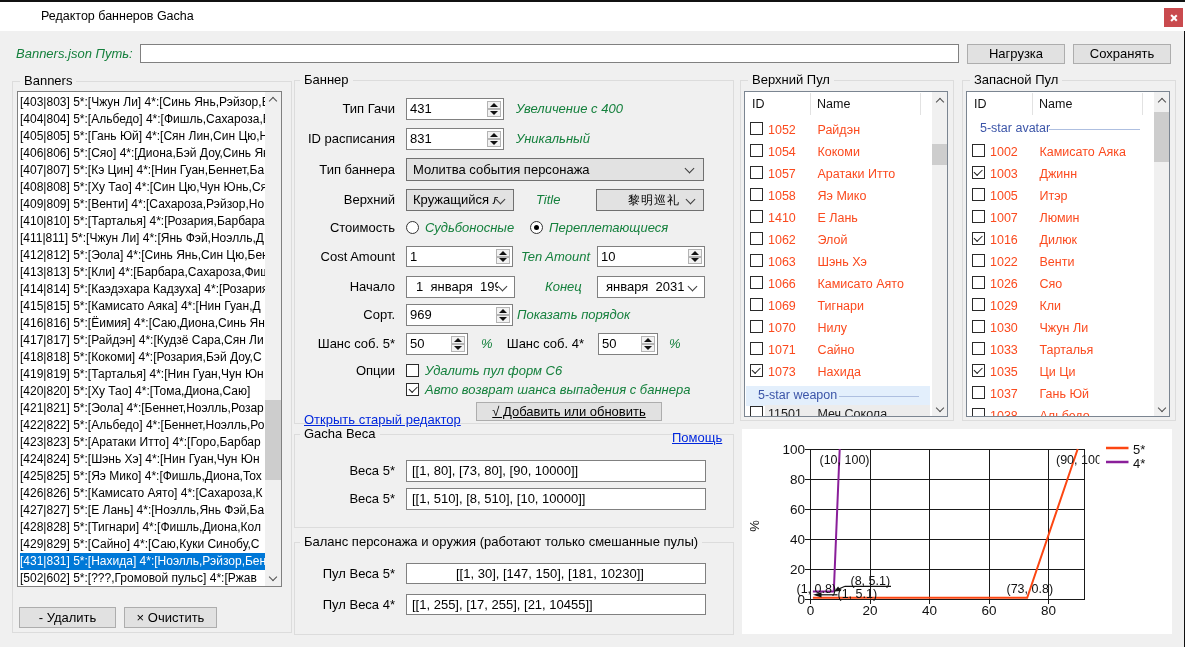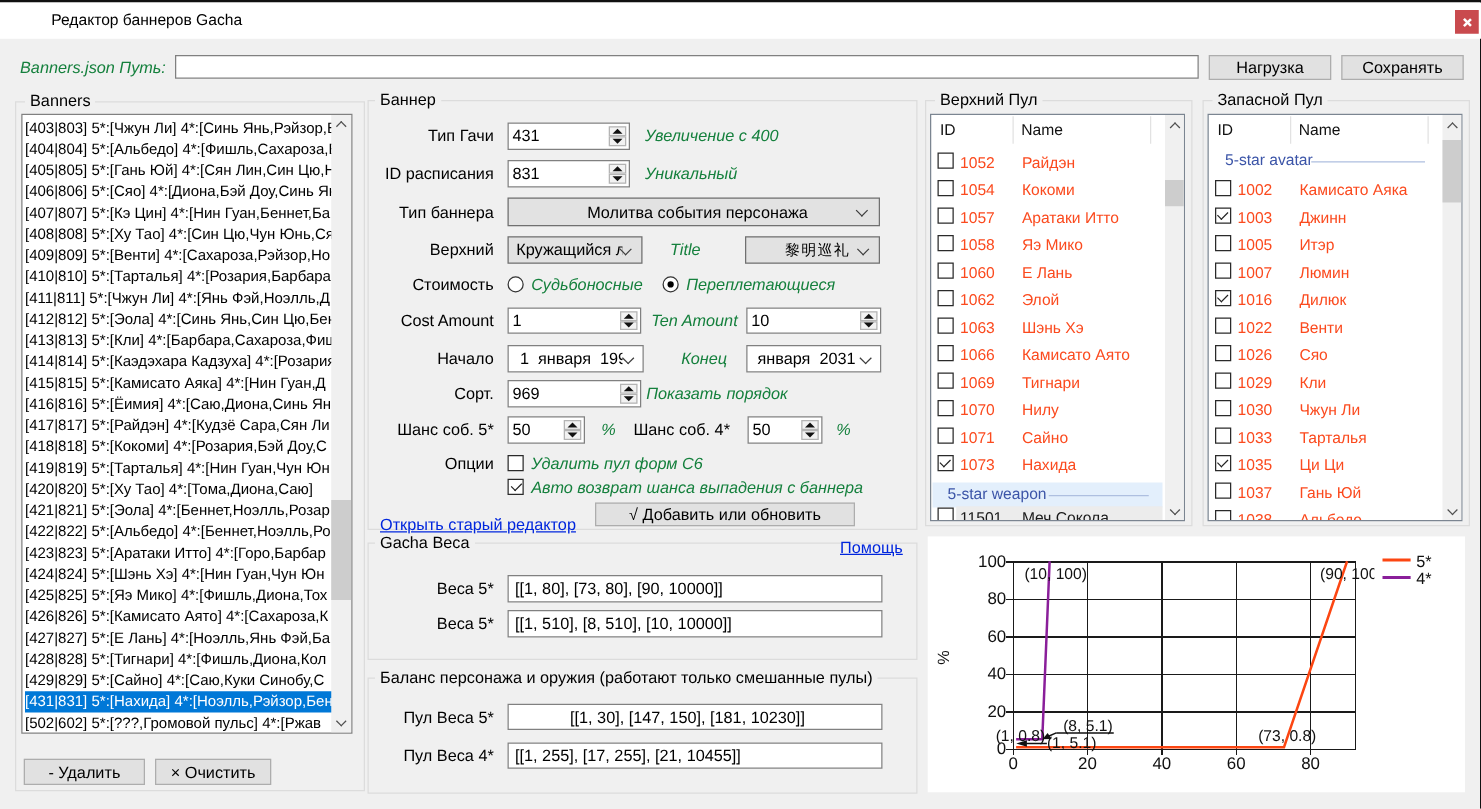--- a/index.html
+++ b/index.html
@@ -95,21 +95,21 @@
     </div></div>
 <div class="lbl" style="left:516px;top:98px;line-height:22px;">Увеличение с 400</div>
 <div class="rlbl" style="left:195px;top:128px;width:200px;line-height:22px;">ID расписания</div>
 <div class="spin" style="left:406px;top:128px;width:98px;height:22px;line-height:20px;"><span style="padding-left:3px;">831</span><div class="sb" style="top:2px;height:8.0px;">
       <div class="tri-u"></div>
     </div><div class="sb" style="bottom:2px;height:8.0px;">
       <div class="tri-d"></div>
     </div></div>
 <div class="lbl" style="left:516px;top:128px;line-height:22px;">Уникальный</div>
 <div class="rlbl" style="left:195px;top:158px;width:200px;line-height:23px;">Тип баннера</div>
-<div class="combo" style="left:406px;top:158px;width:298px;height:23px;line-height:21px;text-align:center;"><span style="padding-left:6px;">Молитва события персонажа</span><div class="chev" style="right:10px;top:6px;"></div></div>
+<div class="combo" style="left:406px;top:158px;width:298px;height:23px;line-height:21px;"><span style="padding-left:6px;">Молитва события персонажа</span><div class="chev" style="right:10px;top:6px;"></div></div>
 <div class="rlbl" style="left:195px;top:189px;width:200px;line-height:22px;">Верхний</div>
 <div class="combo" style="left:406px;top:189px;width:108px;height:22px;">
     <div style="position:absolute;left:0;top:0;bottom:0;right:15px;overflow:hidden;padding-left:6px;line-height:20px;white-space:nowrap;">Кружащийся ле</div>
     <div class="chev" style="right:9px;top:6px;"></div>
   </div>
 <div class="lbl" style="left:536px;top:189px;line-height:22px;">Title</div>
 <div class="combo" style="left:596px;top:189px;width:108px;height:22px;line-height:20px;text-align:center;"><span style="padding-left:8px;letter-spacing:1px;font-size:12px;">黎明巡礼</span><div class="chev" style="right:9px;top:6px;"></div></div>
 <div class="rlbl" style="left:195px;top:220px;width:200px;line-height:15px;">Стоимость</div>
 <div class="rad" style="left:406px;top:221px;"></div>
 <div class="lbl" style="left:425px;top:220px;line-height:15px;">Судьбоносные</div>
@@ -161,21 +161,21 @@
     </div></div>
 <div class="lbl" style="left:669px;top:333px;line-height:22px;">%</div>
 <div class="rlbl" style="left:195px;top:363px;width:200px;line-height:15px;">Опции</div>
 <div class="cb" style="left:406px;top:364px;"></div>
 <div class="lbl" style="left:425px;top:363px;line-height:15px;">Удалить пул форм С6</div>
 <div class="cb" style="left:406px;top:383px;">
     <div class="ck"></div>
   </div>
 <div class="lbl" style="left:425px;top:382px;line-height:15px;">Авто возврат шанса выпадения с баннера</div>
 <div class="link" style="left:304px;top:412px;">Открыть старый редактор</div>
-<div class="btn" style="left:476px;top:401.5px;width:208px;height:19.5px;line-height:18px;">√ Добавить или обновить</div>
+<div class="btn" style="left:476px;top:401.5px;width:186px;height:19.5px;line-height:18px;text-decoration:underline;">√ Добавить или обновить</div>
 <div class="grp" style="left:294px;top:434px;width:440px;height:94px;"></div>
 <div class="glab" style="left:300px;top:427px;">Gacha Веса</div>
 <div class="link" style="left:672px;top:430px;">Помощь</div>
 <div class="rlbl" style="left:195px;top:460px;width:200px;line-height:22px;">Веса 5*</div>
 <div class="tb" style="left:406px;top:460px;width:300px;height:22px;line-height:20px;"><span style="padding-left:5px;">[[1, 80], [73, 80], [90, 10000]]</span></div>
 <div class="rlbl" style="left:195px;top:488px;width:200px;line-height:22px;">Веса 5*</div>
 <div class="tb" style="left:406px;top:488px;width:300px;height:22px;line-height:20px;"><span style="padding-left:5px;">[[1, 510], [8, 510], [10, 10000]]</span></div>
 <div class="grp" style="left:294px;top:542px;width:440px;height:93px;"></div>
 <div class="glab" style="left:300px;top:535px;">Баланс персонажа и оружия (работают только смешанные пулы)</div>
 <div class="rlbl" style="left:195px;top:563px;width:200px;line-height:21px;">Пул Веса 5*</div>
@@ -195,21 +195,21 @@
     <div class="cb" style="left:4.8px;top:52.0px;"></div>
     <div class="lrow" style="left:23px;top:48.5px;height:22px;line-height:22px;">1054</div>
     <div class="lrow" style="left:72.5px;top:48.5px;height:22px;line-height:22px;">Кокоми</div>
     <div class="cb" style="left:4.8px;top:74.0px;"></div>
     <div class="lrow" style="left:23px;top:70.5px;height:22px;line-height:22px;">1057</div>
     <div class="lrow" style="left:72.5px;top:70.5px;height:22px;line-height:22px;">Аратаки Итто</div>
     <div class="cb" style="left:4.8px;top:96.0px;"></div>
     <div class="lrow" style="left:23px;top:92.5px;height:22px;line-height:22px;">1058</div>
     <div class="lrow" style="left:72.5px;top:92.5px;height:22px;line-height:22px;">Яэ Мико</div>
     <div class="cb" style="left:4.8px;top:118.0px;"></div>
-    <div class="lrow" style="left:23px;top:114.5px;height:22px;line-height:22px;">1060</div>
+    <div class="lrow" style="left:23px;top:114.5px;height:22px;line-height:22px;">1410</div>
     <div class="lrow" style="left:72.5px;top:114.5px;height:22px;line-height:22px;">Е Лань</div>
     <div class="cb" style="left:4.8px;top:140.0px;"></div>
     <div class="lrow" style="left:23px;top:136.5px;height:22px;line-height:22px;">1062</div>
     <div class="lrow" style="left:72.5px;top:136.5px;height:22px;line-height:22px;">Элой</div>
     <div class="cb" style="left:4.8px;top:162.0px;"></div>
     <div class="lrow" style="left:23px;top:158.5px;height:22px;line-height:22px;">1063</div>
     <div class="lrow" style="left:72.5px;top:158.5px;height:22px;line-height:22px;">Шэнь Хэ</div>
     <div class="cb" style="left:4.8px;top:184.0px;"></div>
     <div class="lrow" style="left:23px;top:180.5px;height:22px;line-height:22px;">1066</div>
     <div class="lrow" style="left:72.5px;top:180.5px;height:22px;line-height:22px;">Камисато Аято</div>

